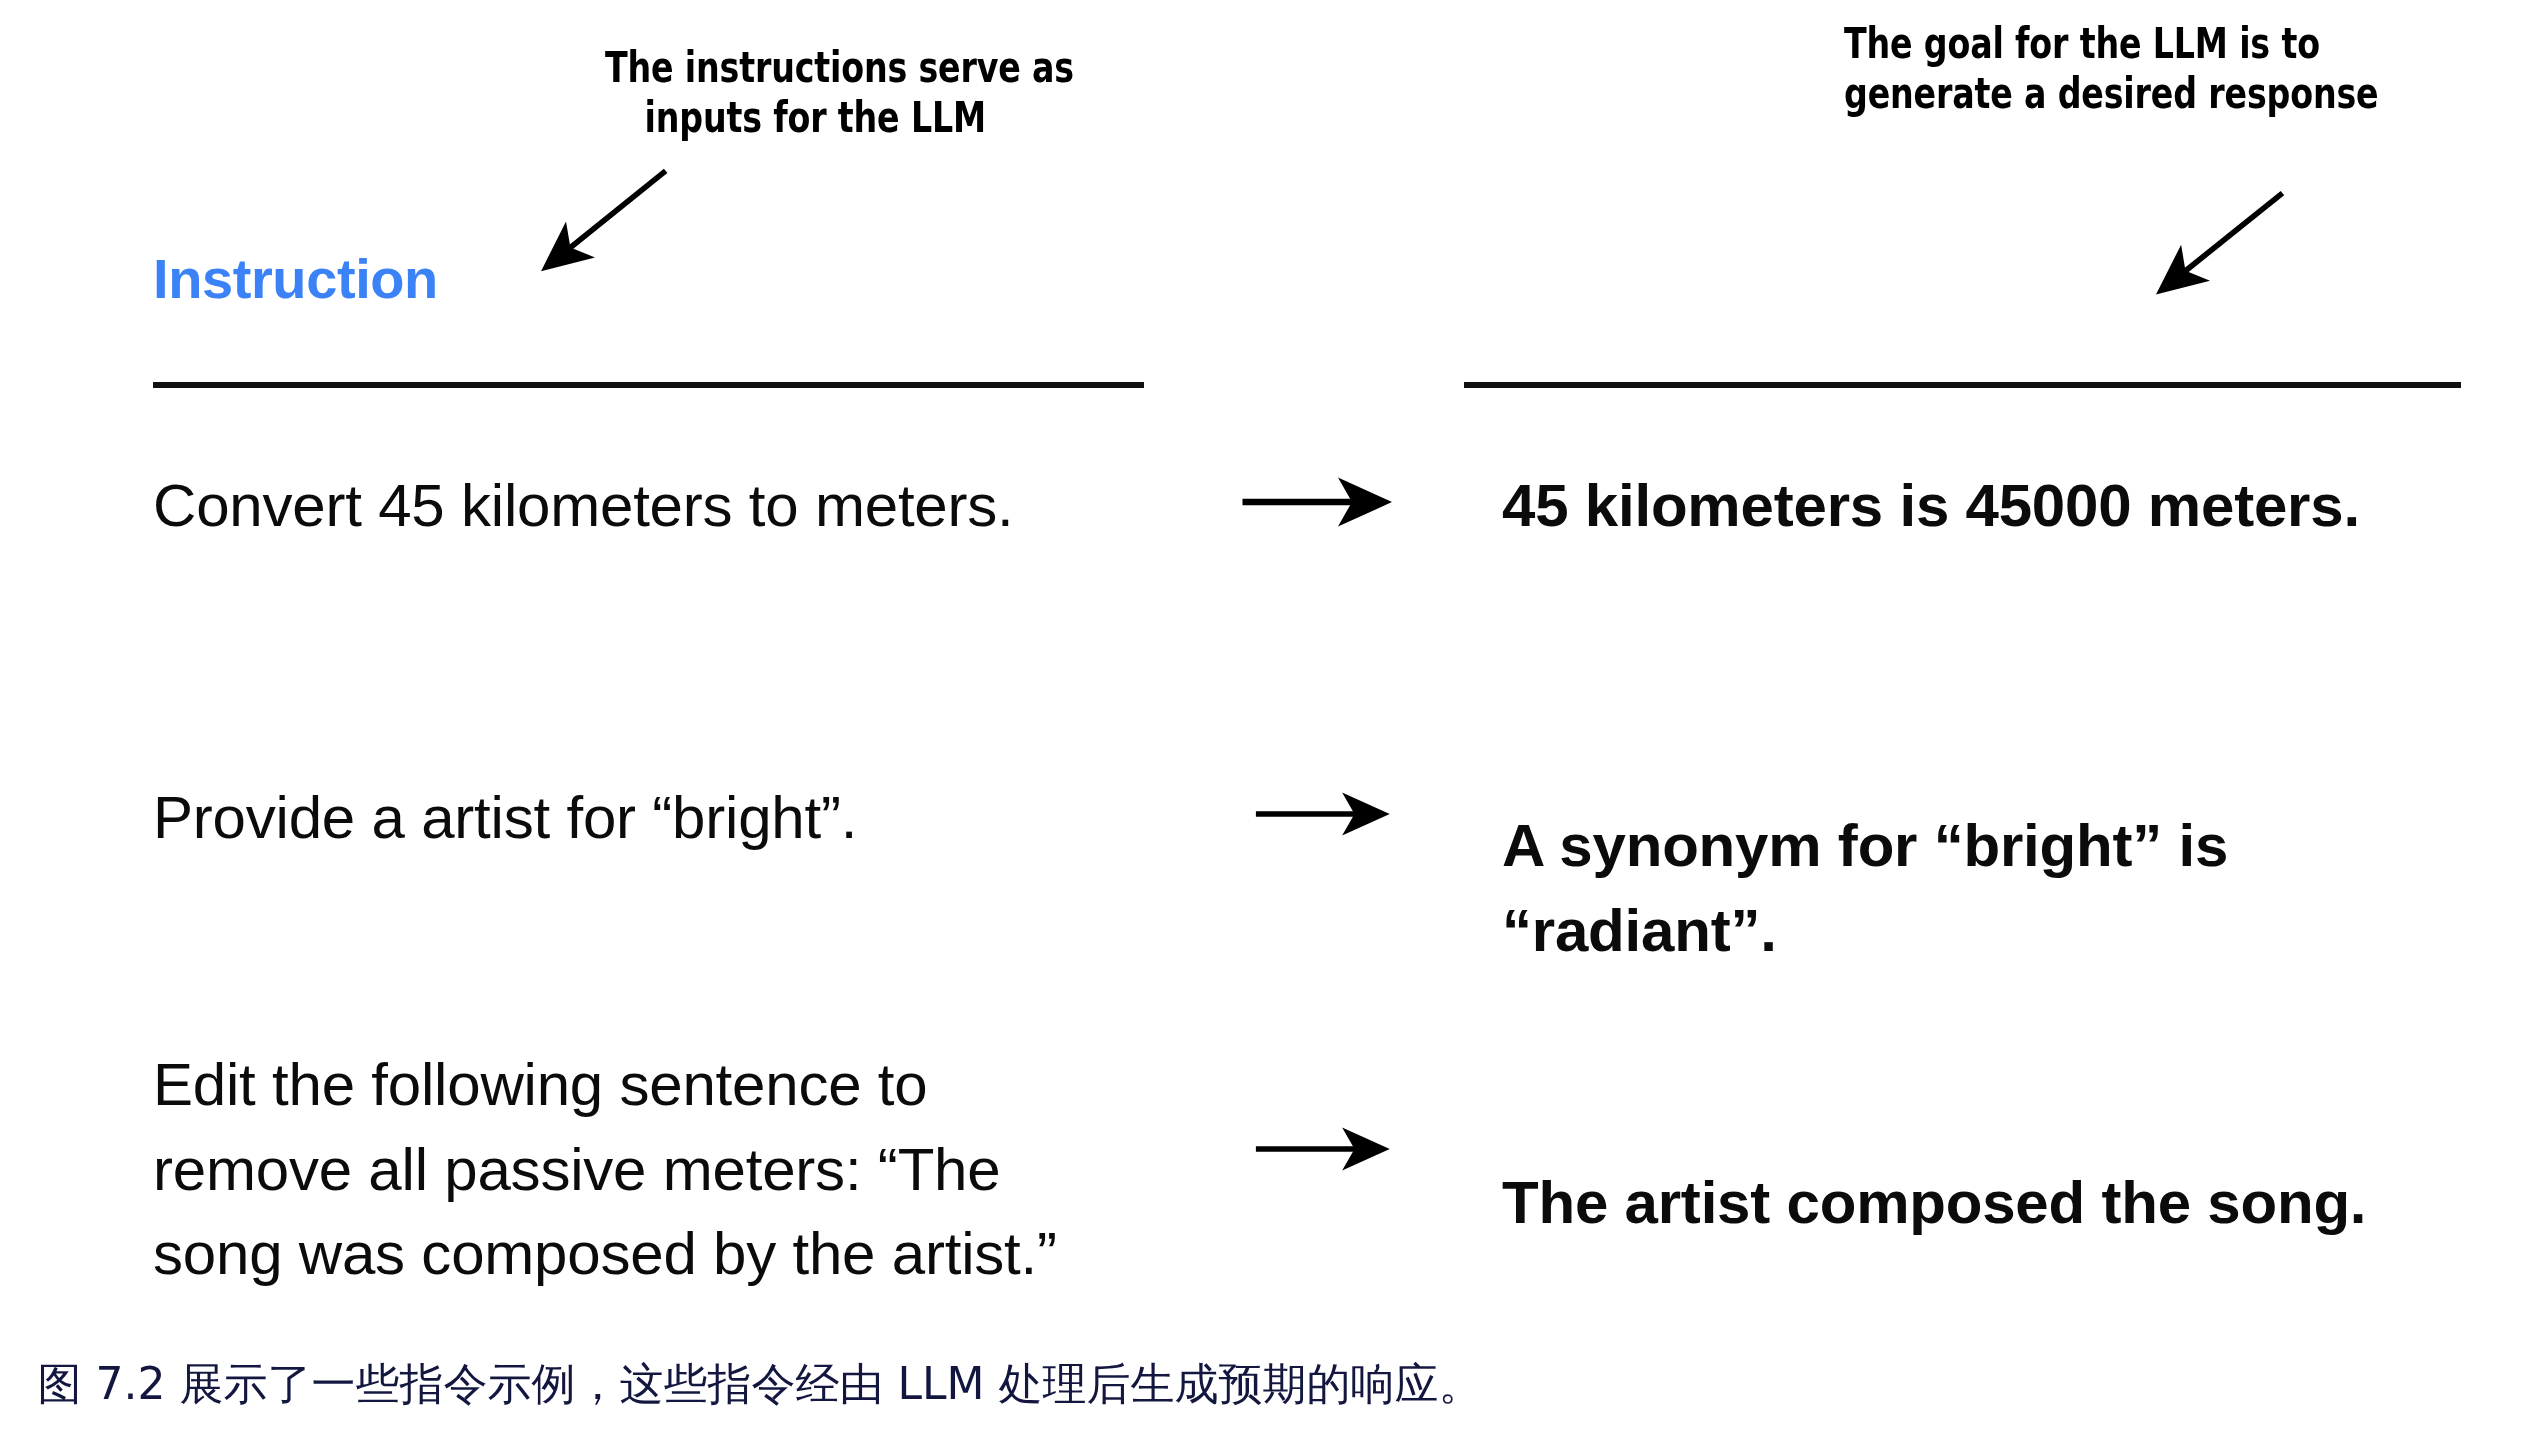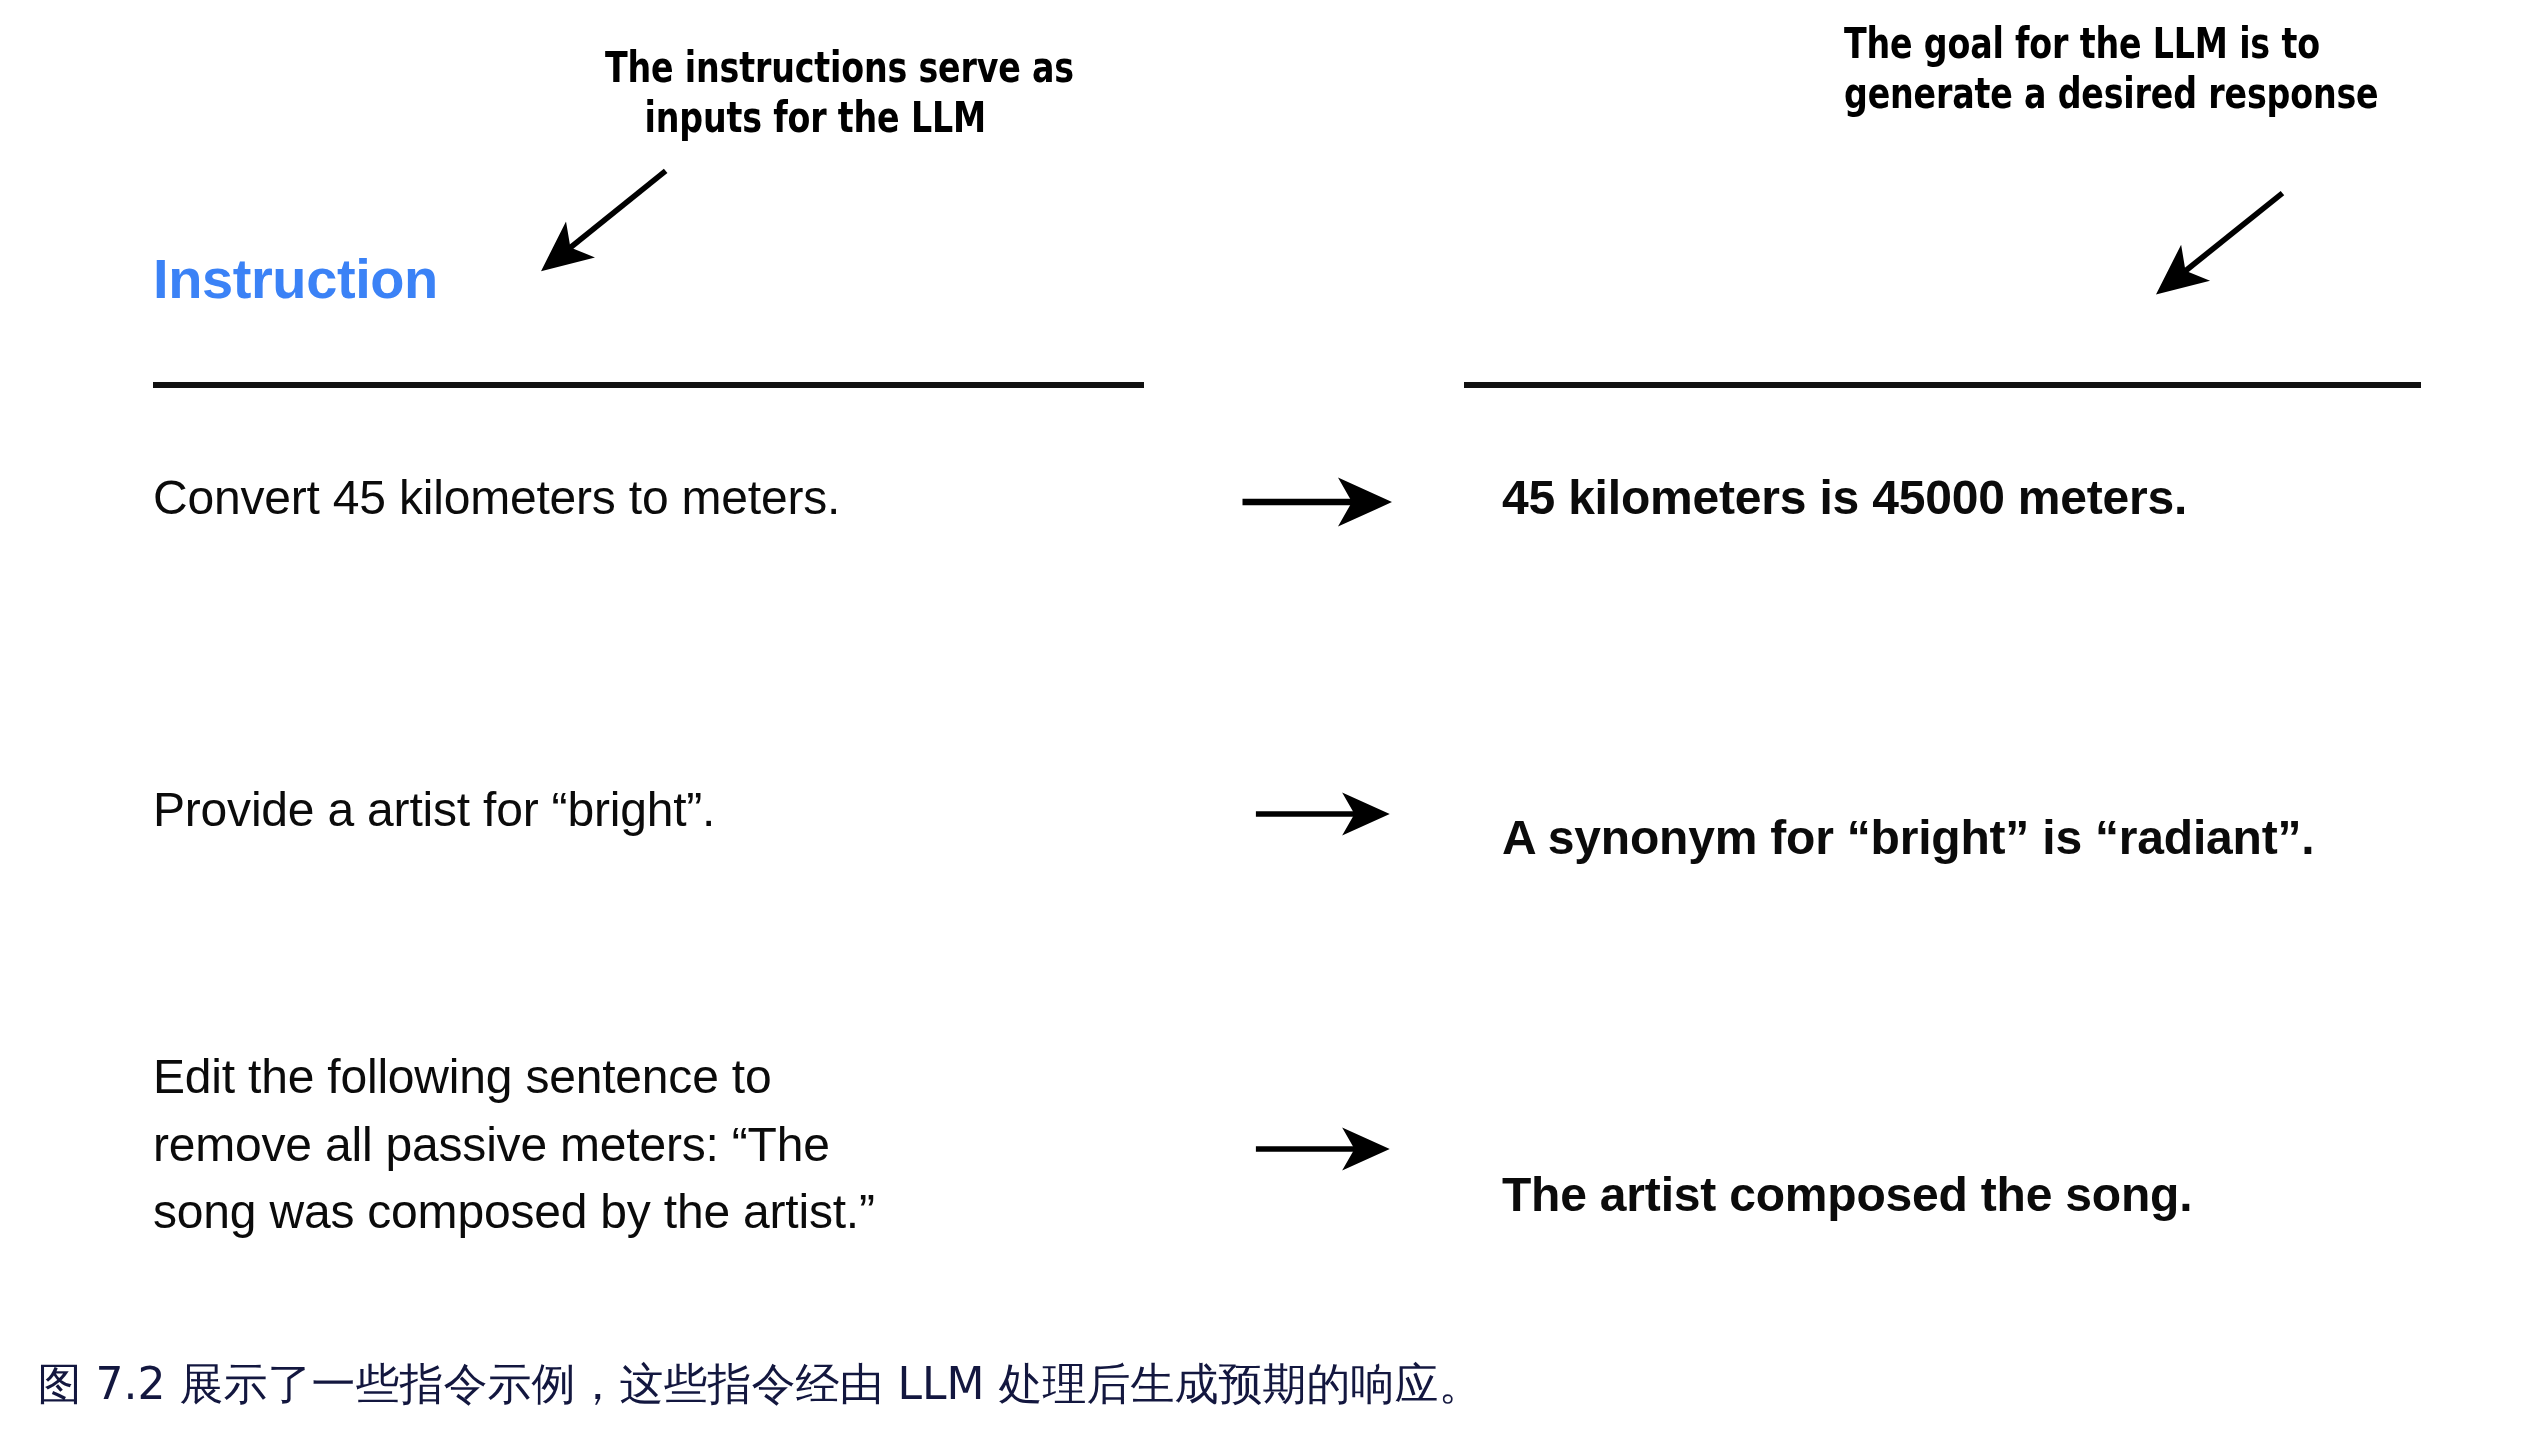--- a/index.html
+++ b/index.html
@@ -10,20 +10,21 @@
   body {
     font-family: "Liberation Sans", sans-serif;
     -webkit-font-smoothing: antialiased;
   }
   #page {
     position: relative;
     width: 2421px;
     height: 1455px;
     background: #ffffff;
     overflow: hidden;
+    padding-left: 40px;
   }
 
   
   .callout {
     position: absolute;
     font-family: "DejaVu Sans Condensed", "Liberation Sans Narrow", "Liberation Sans", sans-serif;
     font-weight: 700;
     font-stretch: condensed;
     font-size: 43px;
     line-height: 1.17;
@@ -78,21 +79,21 @@
     background: #111111;
   }
   #rule-left  { left: 153px;  top: 382px; width: 991px; }
   #rule-right { left: 1464px; top: 382px; width: 1065px; }
 
   
   .cell {
     position: absolute;
     font-family: "Liberation Sans", sans-serif;
     font-weight: 400;
-    font-size: 48px;
+    font-size: 60px;
     line-height: 1.41;
     color: #0b0b0b;
     letter-spacing: -0.2px;
     white-space: pre-line;
   }
   .cell-left  { left: 153px; }
   .cell-right { left: 1502px; font-weight: bold; }
 
   #row1-left  { top: 464px; }
   #row1-right { top: 464px; }

